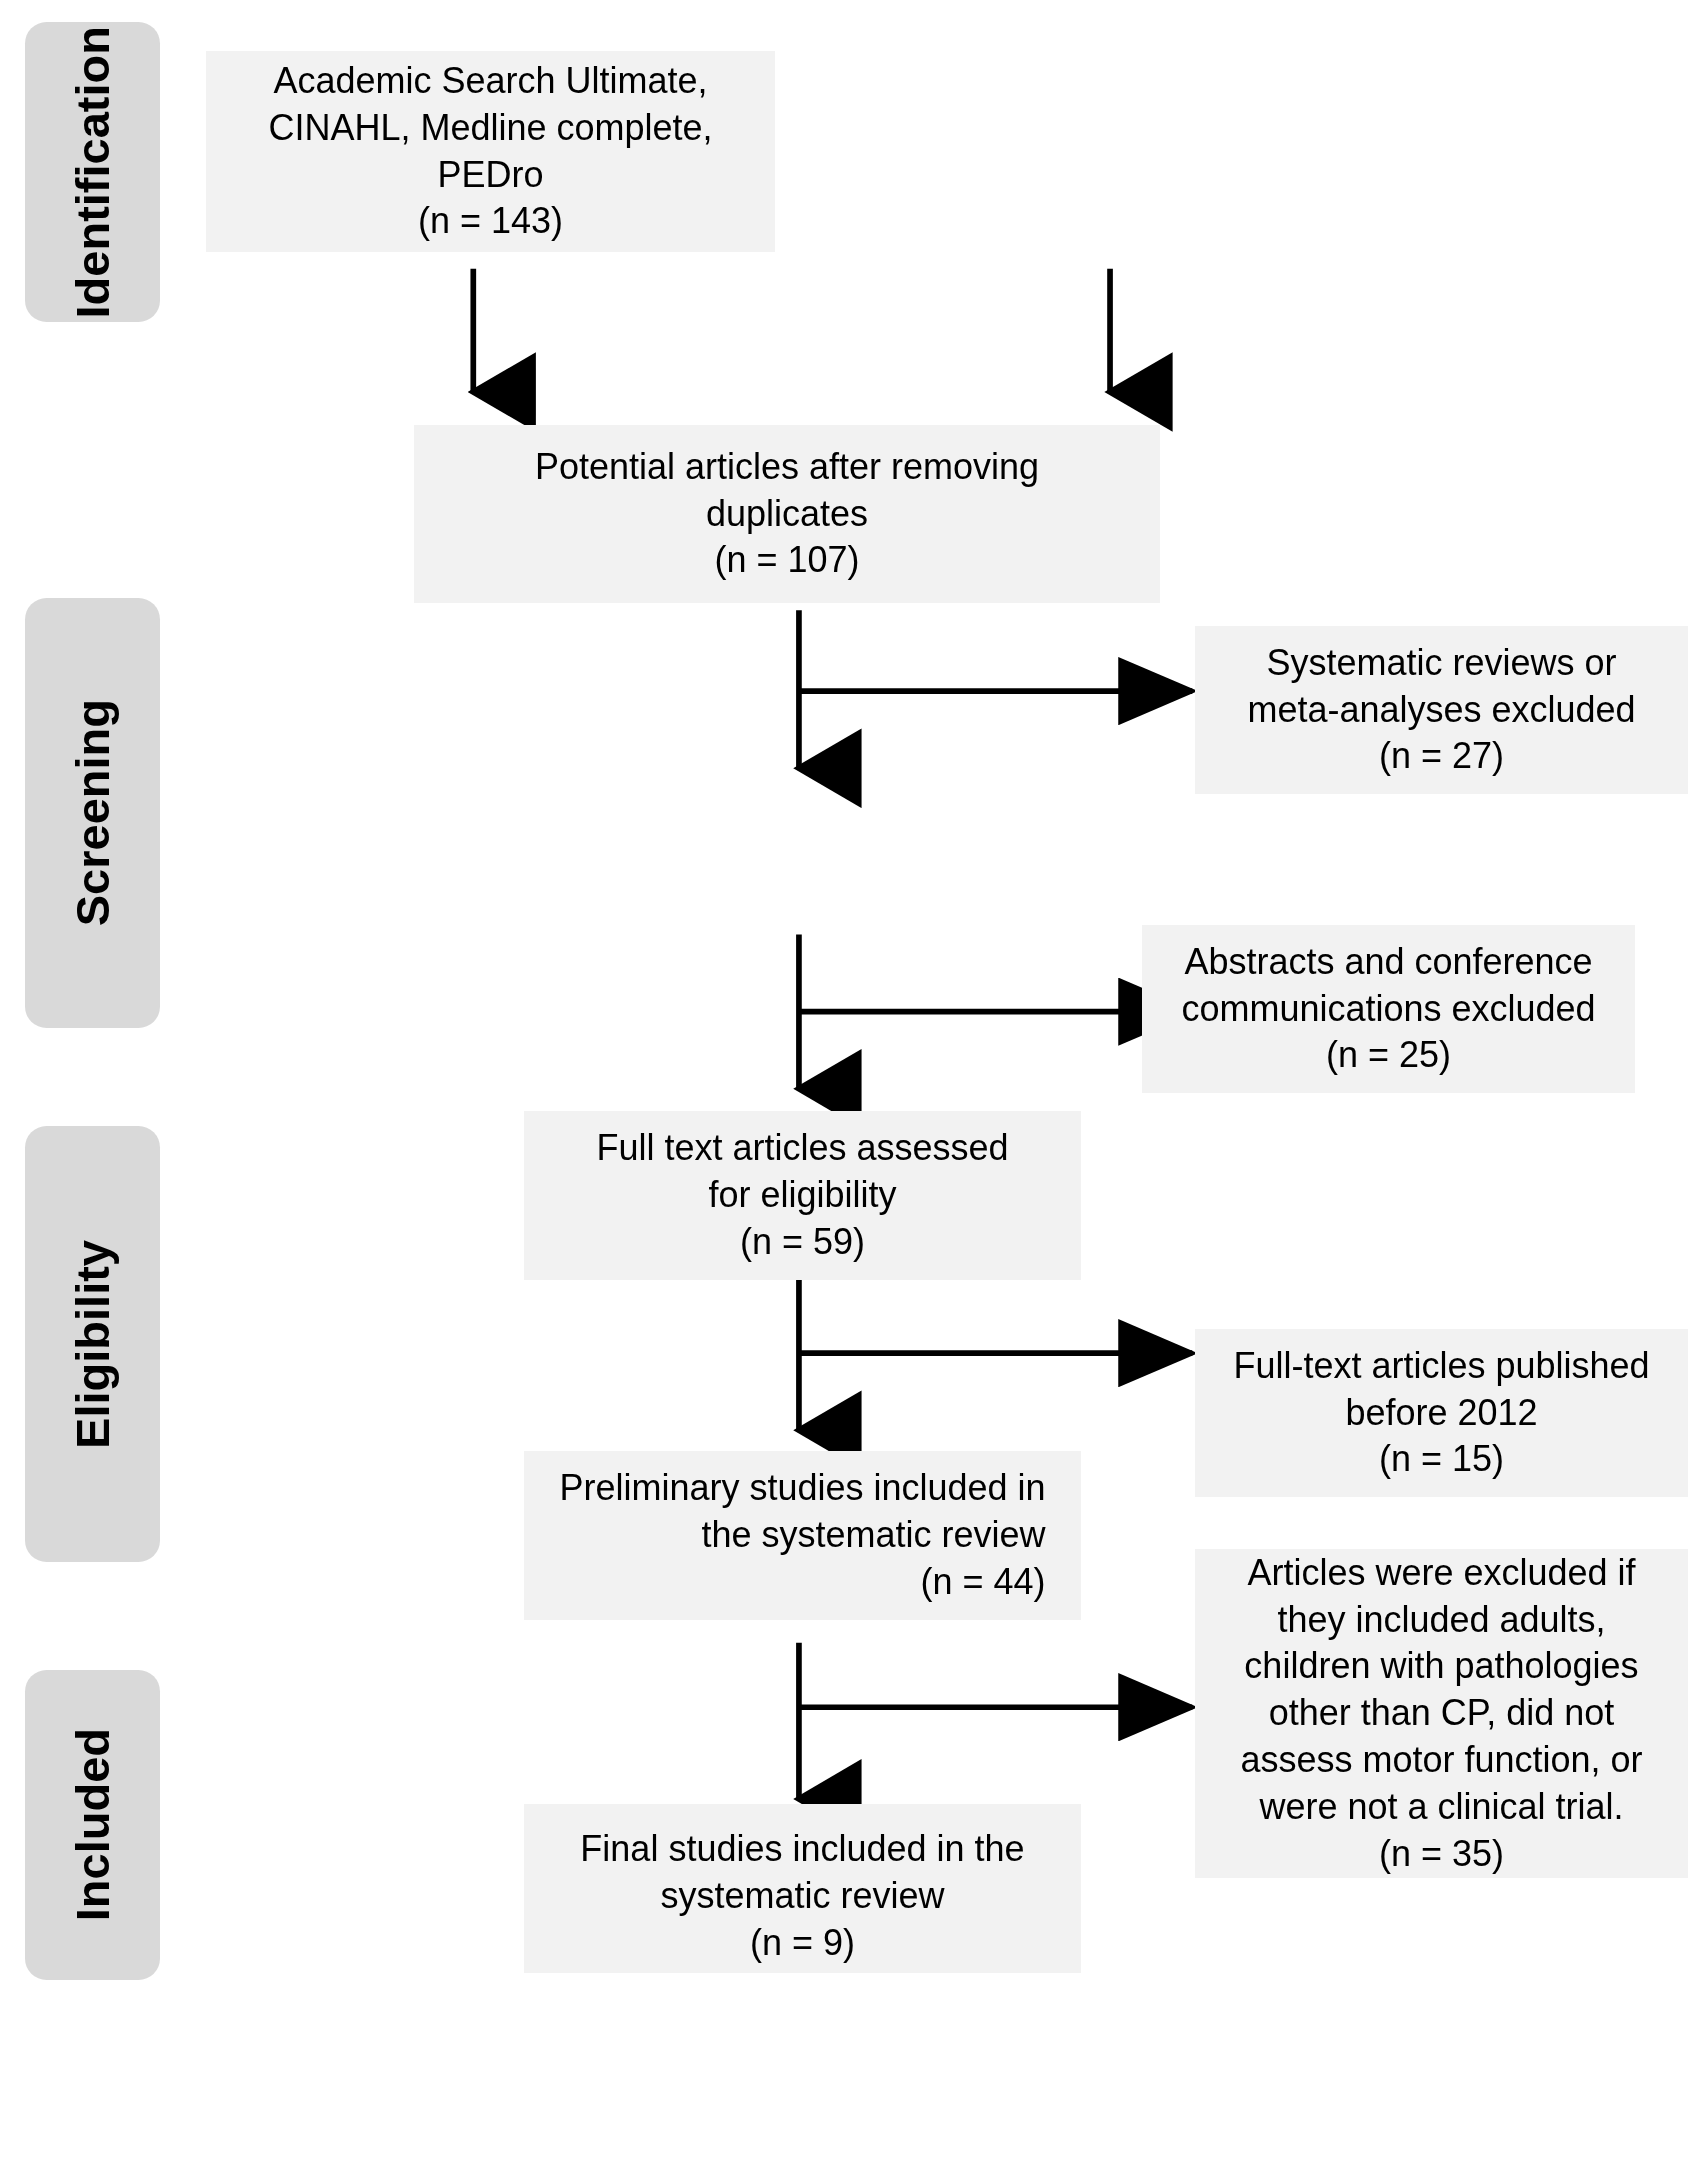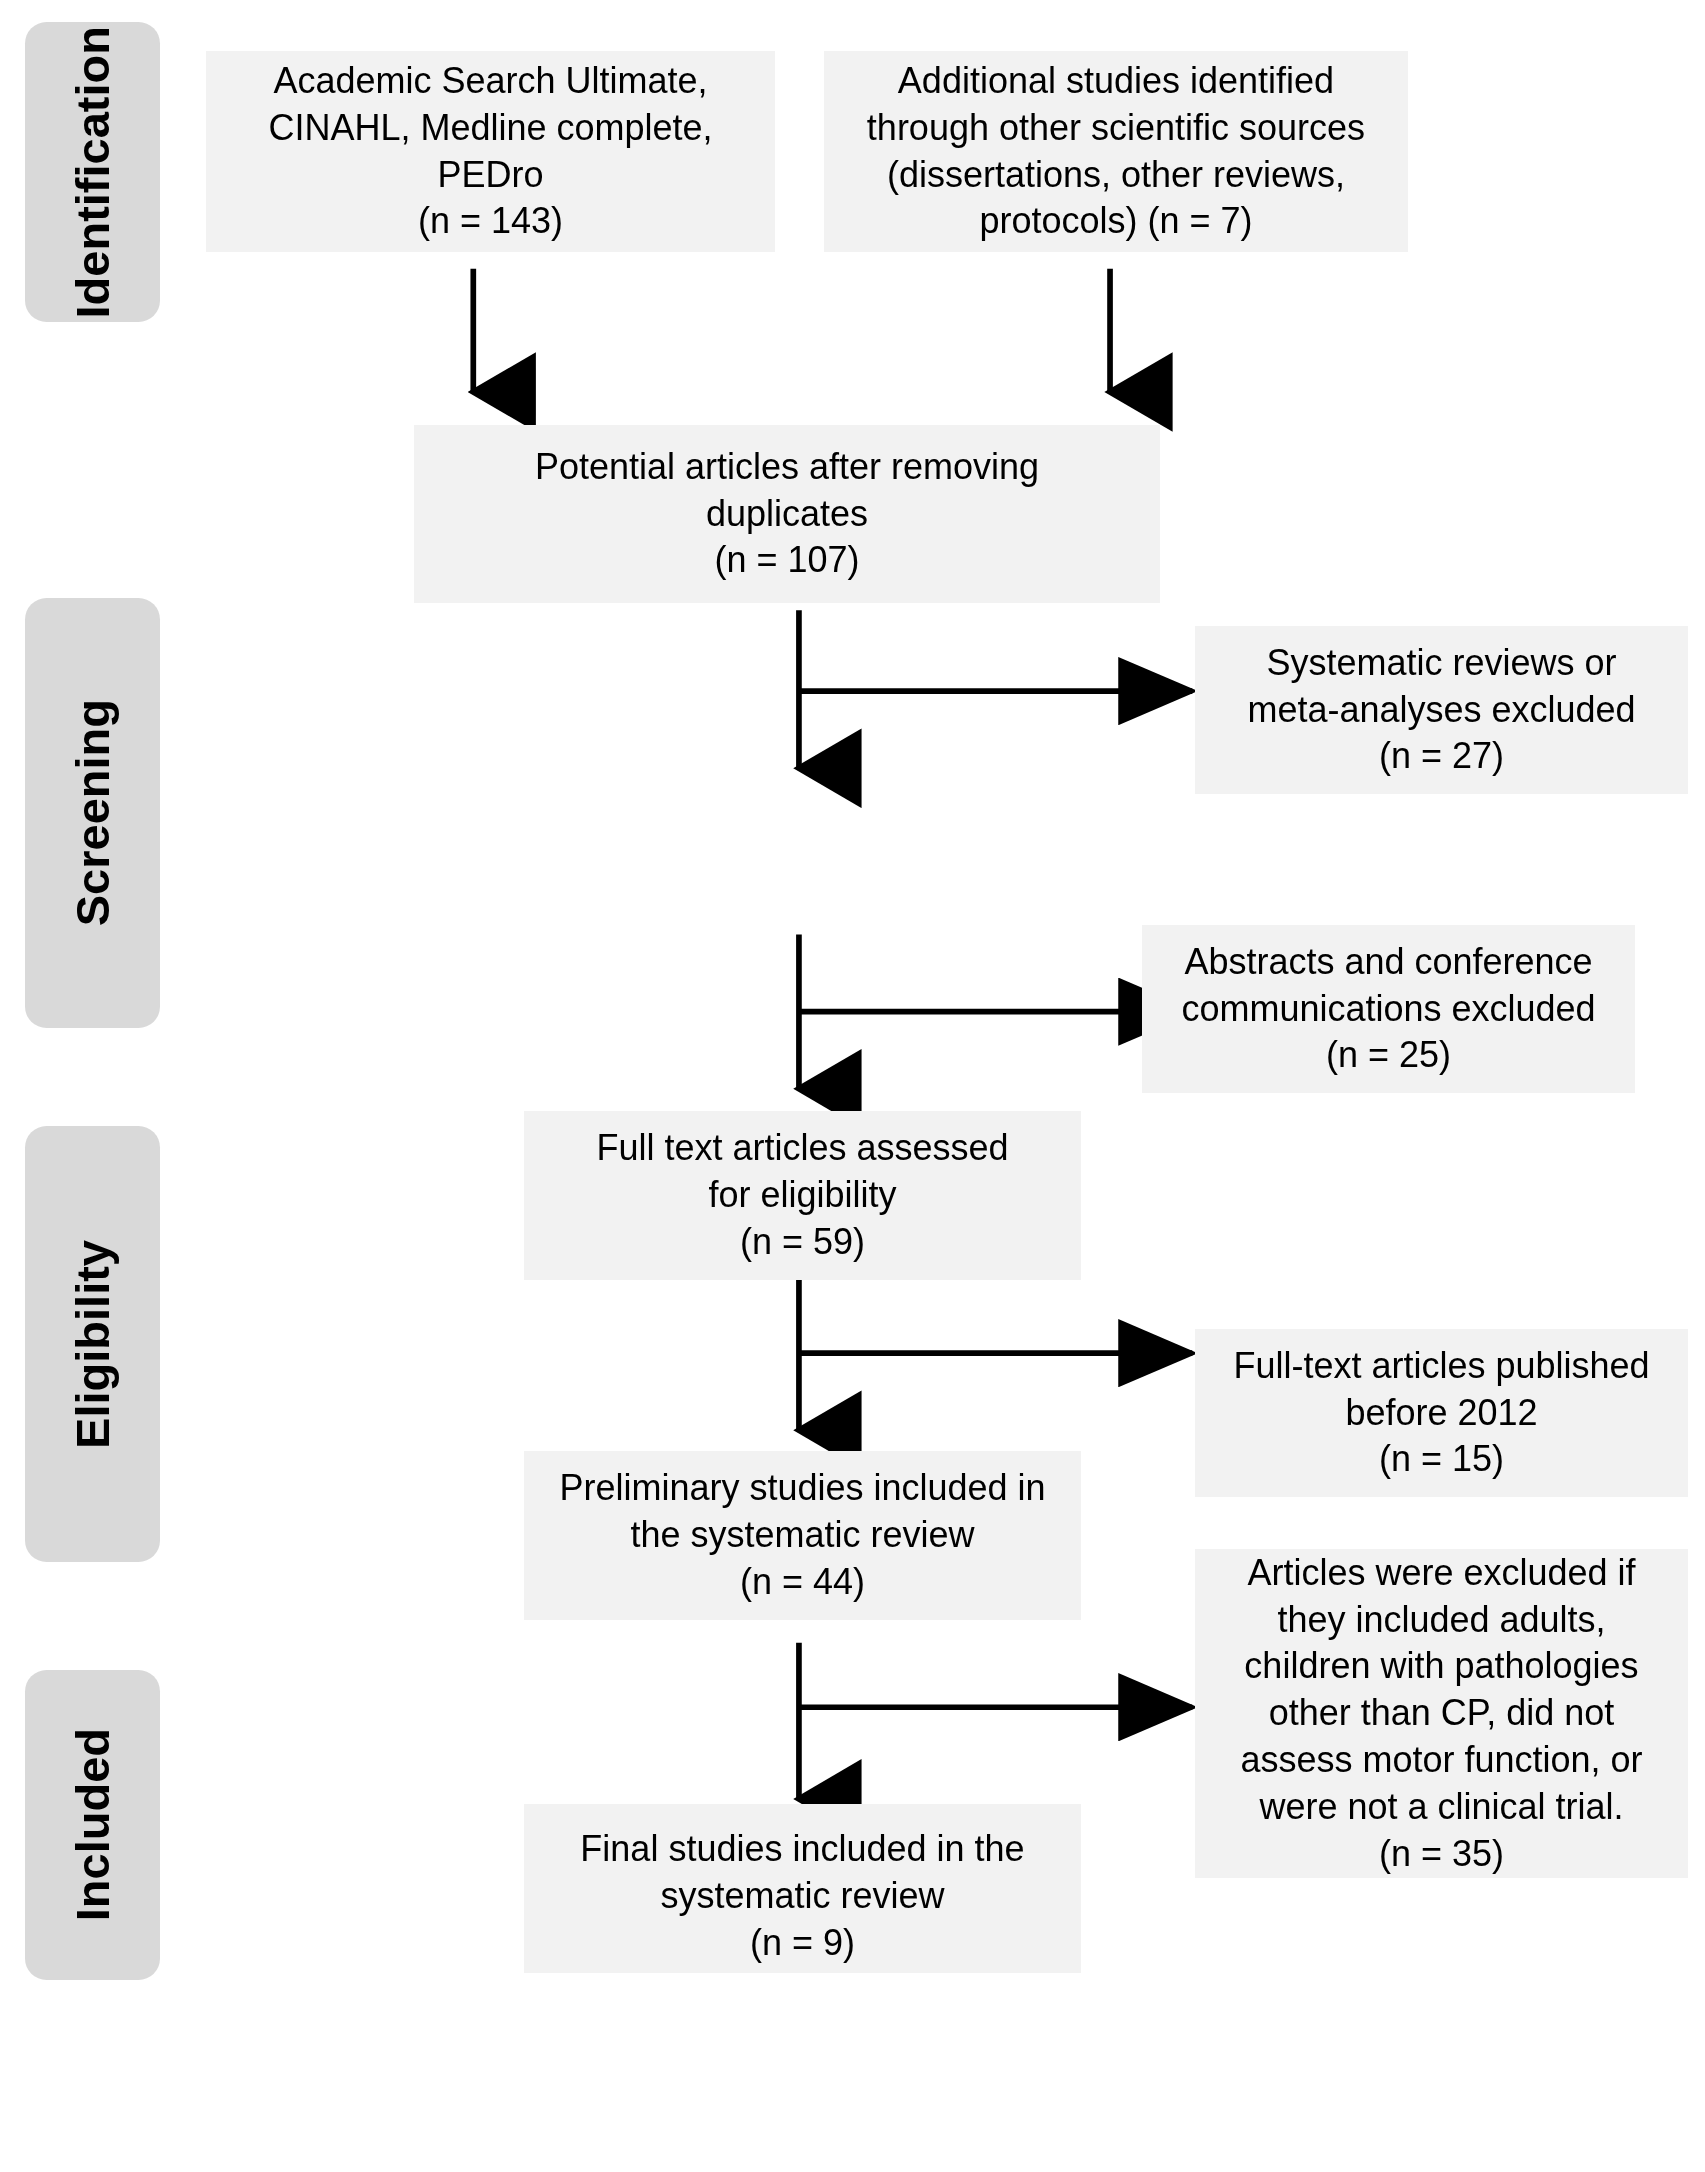--- a/index.html
+++ b/index.html
@@ -118,26 +118,20 @@
     <line x1="1263" y1="2700" x2="1885" y2="2700" stroke="#000000" stroke-width="9" marker-end="url(#arrowRight)"></line>
   </svg>
 
   <div class="flow-box" style="left:206px; top:51px; width:569px; height:201px;">
     <span class="btext">Academic Search Ultimate,
 CINAHL, Medline complete,
 PEDro
 (n = 143)</span>
   </div>
 
-  <div class="flow-box" style="left:824px; top:51px; width:584px; height:201px;">
-    <span class="btext">Additional studies identified
-through other scientific sources
-(dissertations, other reviews,
-protocols) (n = 7)</span>
-  </div>
 
   <div class="flow-box" style="left:414px; top:425px; width:746px; height:178px;">
     <span class="btext">Potential articles after removing
 duplicates
 (n = 107)</span>
   </div>
 
   <div class="flow-box" style="left:1195px; top:626px; width:493px; height:168px;">
     <span class="btext">Systematic reviews or
 meta-analyses excluded
@@ -156,21 +150,21 @@
 for eligibility
 (n = 59)</span>
   </div>
 
   <div class="flow-box" style="left:1195px; top:1329px; width:493px; height:168px;text-align:center;">
     <span class="btext">Full-text articles published
 before 2012
 (n = 15)</span>
   </div>
 
-  <div class="flow-box" style="left:524px; top:1451px; width:557px; height:169px;">
+  <div class="flow-box" style="left:524px; top:1451px; width:557px; height:169px;text-align:right;">
     <span class="btext">Preliminary studies included in
 the systematic review
 (n = 44)</span>
   </div>
 
   <div class="flow-box" style="left:1195px; top:1549px; width:493px; height:329px;">
     <span class="btext">Articles were excluded if
 they included adults,
 children with pathologies
 other than CP, did not

